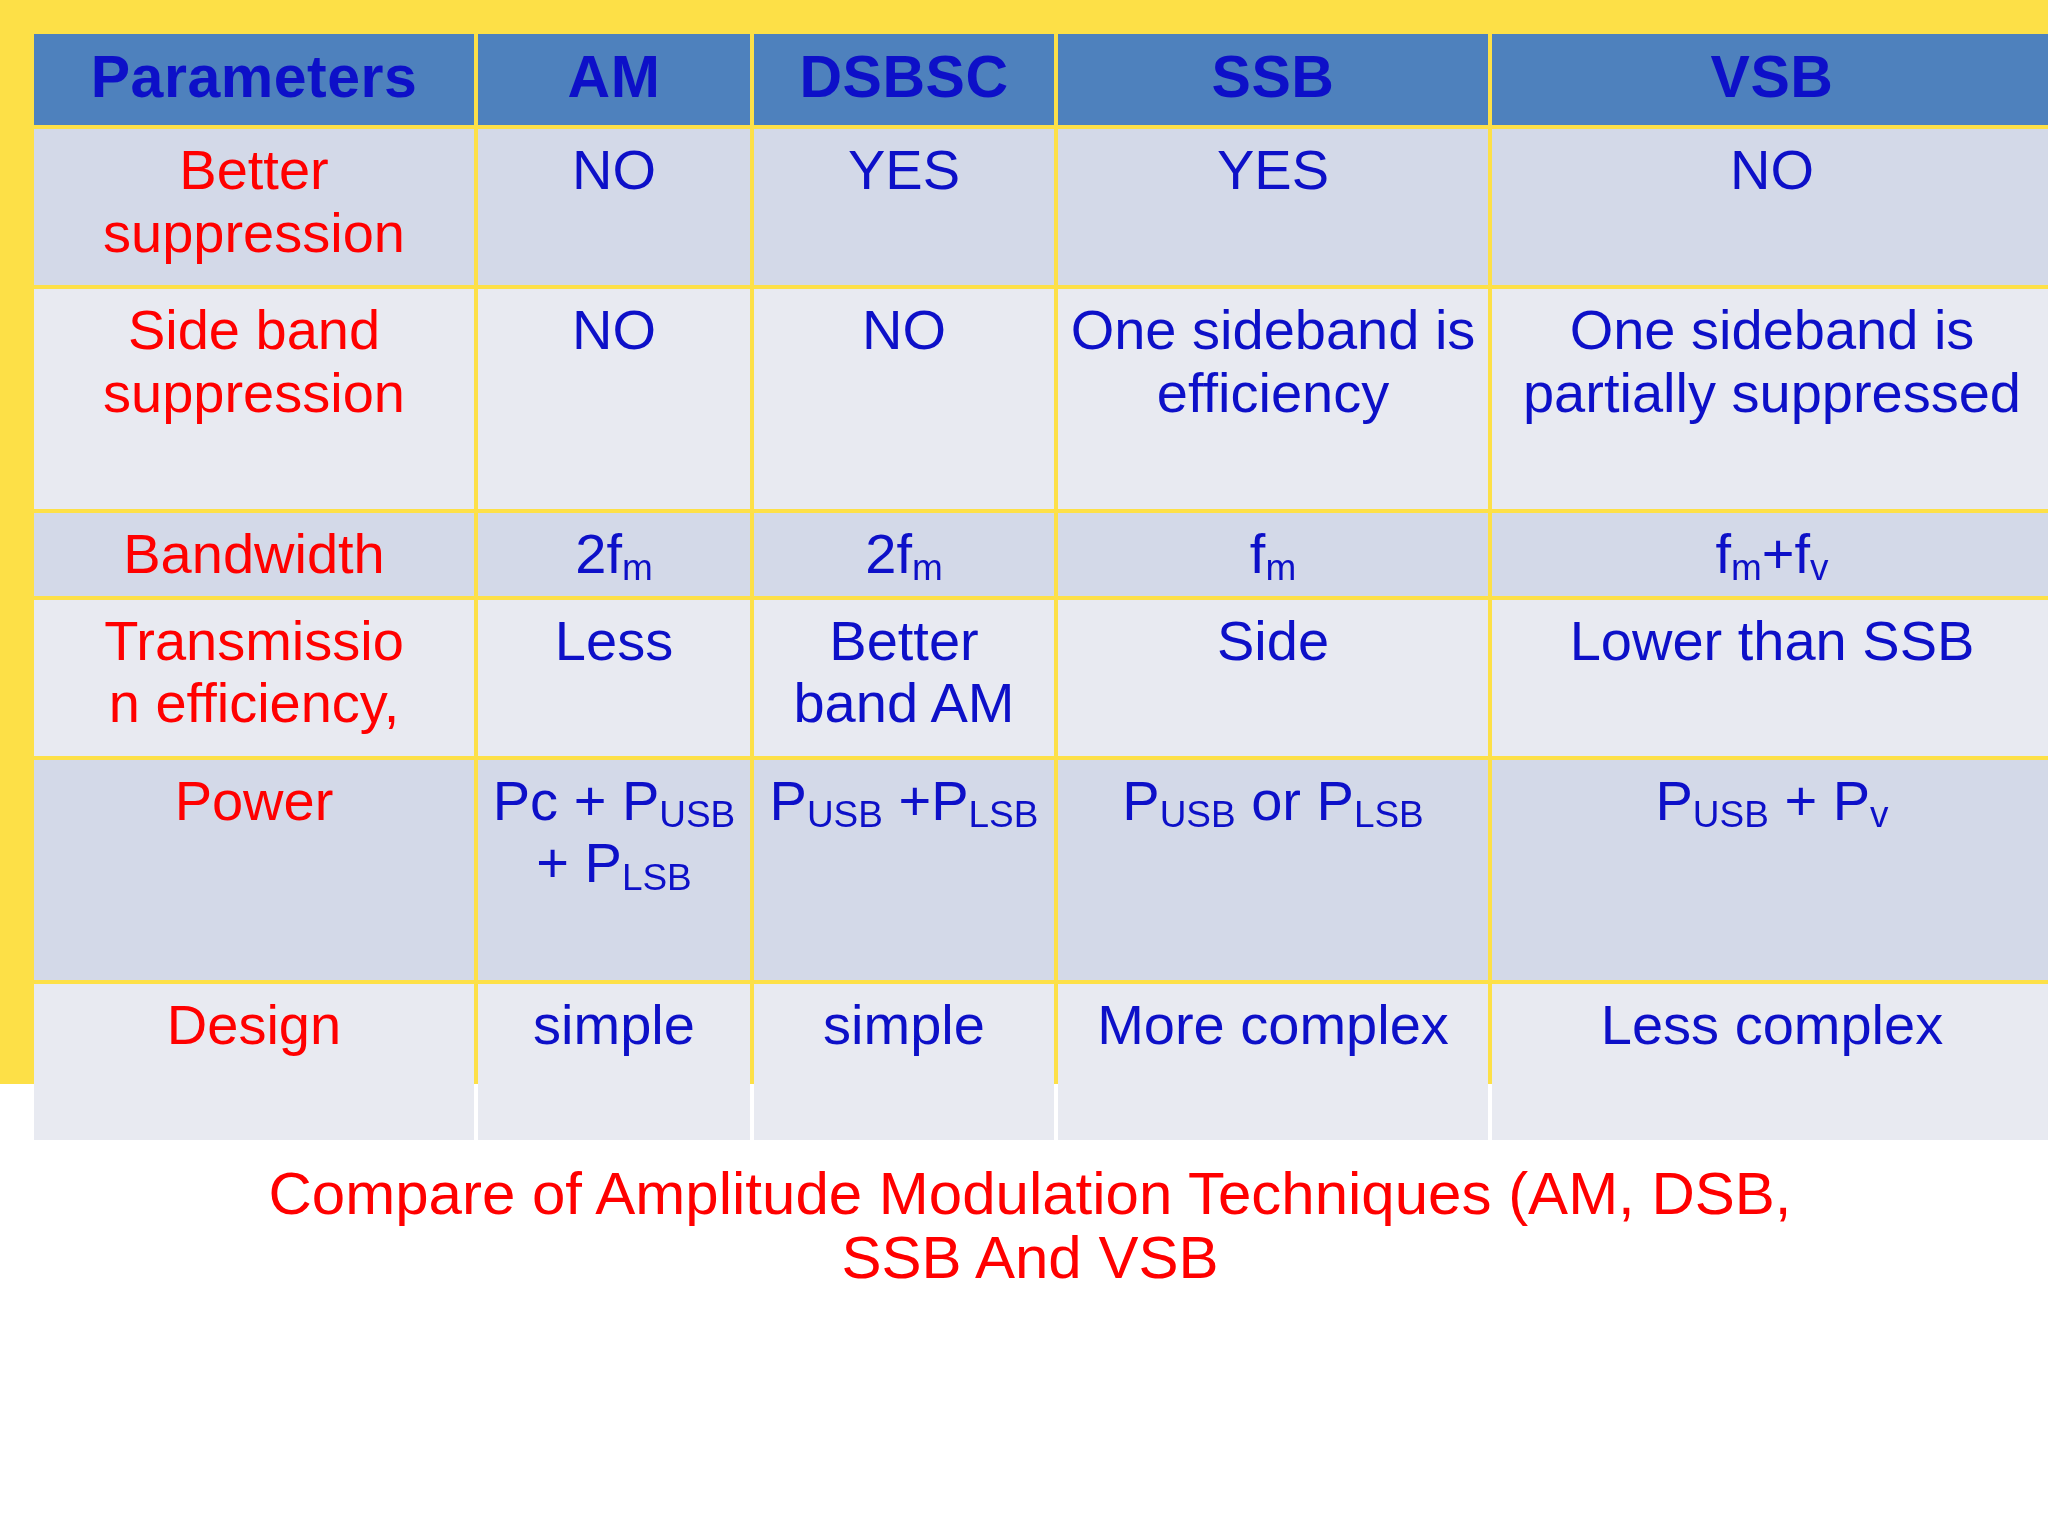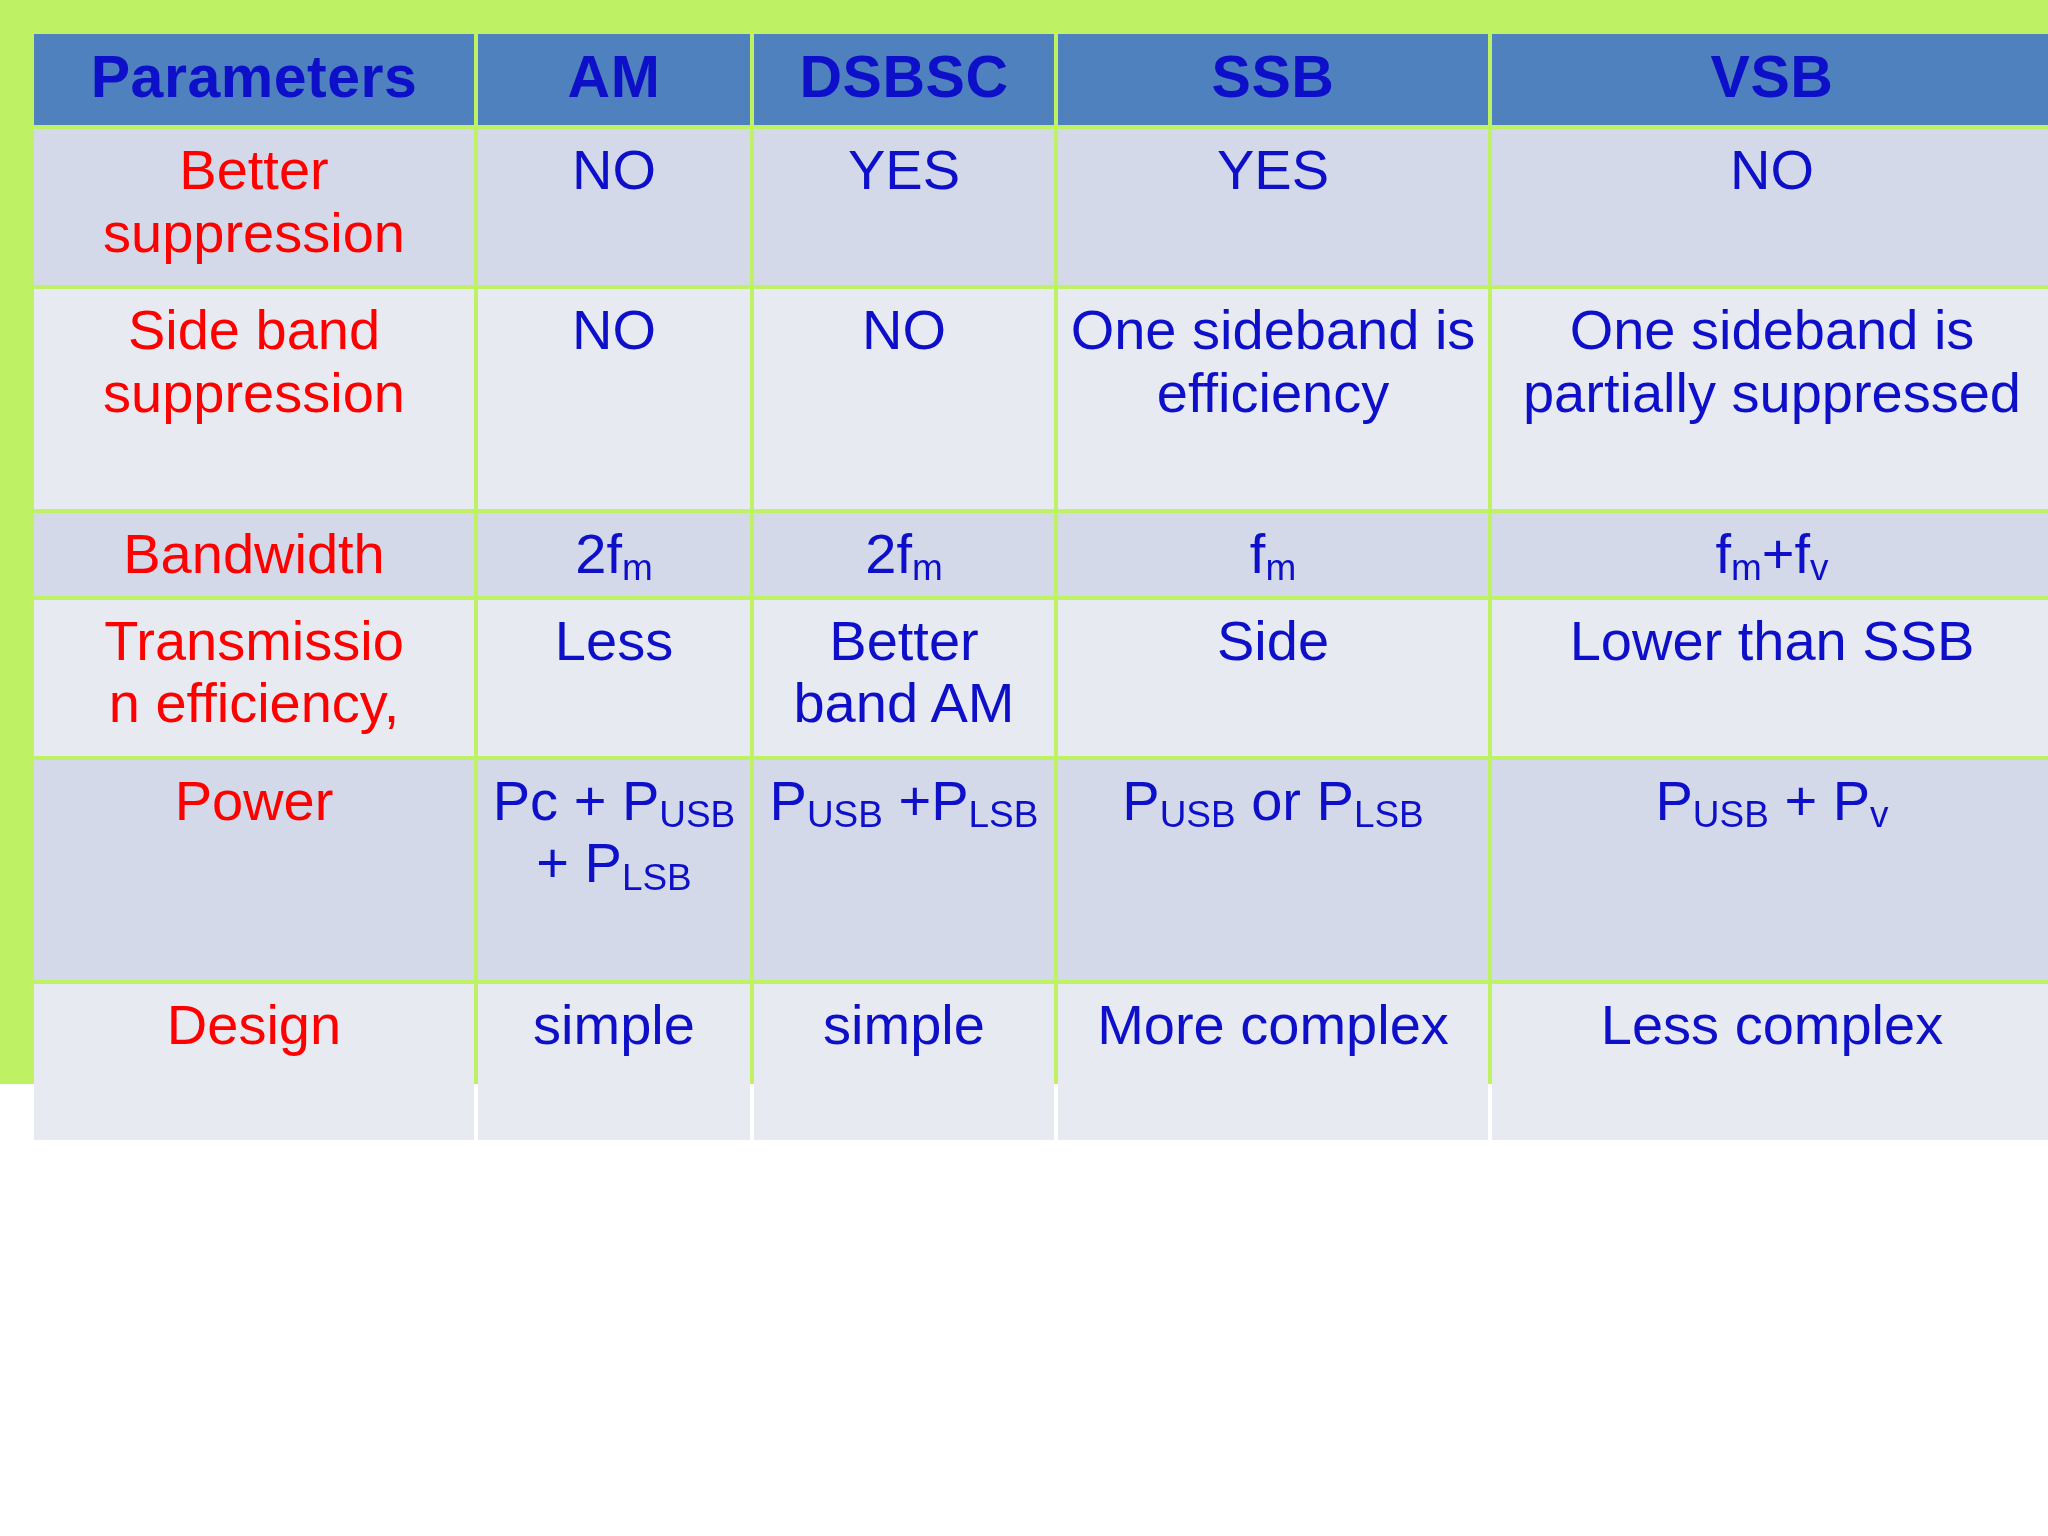--- a/index.html
+++ b/index.html
@@ -11,21 +11,21 @@
     width: 2048px;
     height: 1536px;
     font-family: "Liberation Sans", sans-serif;
     overflow: hidden;
   }
 
   .slide {
     position: relative;
     width: 2048px;
     height: 1084px;
-    background: #bef264;
+    background: #fde047;
     box-sizing: border-box;
     padding: 30px 18px 0 30px;
   }
 
   table.compare {
     width: 2018px;
     border-collapse: separate;
     border-spacing: 4px 4px;
     table-layout: fixed;
     margin: 0;
@@ -159,14 +159,18 @@
         <td class="param">Design</td>
         <td>simple</td>
         <td>simple</td>
         <td>More complex</td>
         <td>Less complex</td>
       </tr>
 
     </tbody>
   </table>
 
+  <div class="caption">
+    <span>Compare of  Amplitude Modulation Techniques (AM, DSB,</span><br>
+    <span>SSB And VSB</span>
+  </div>
 
 </div>
 
 </body></html>

